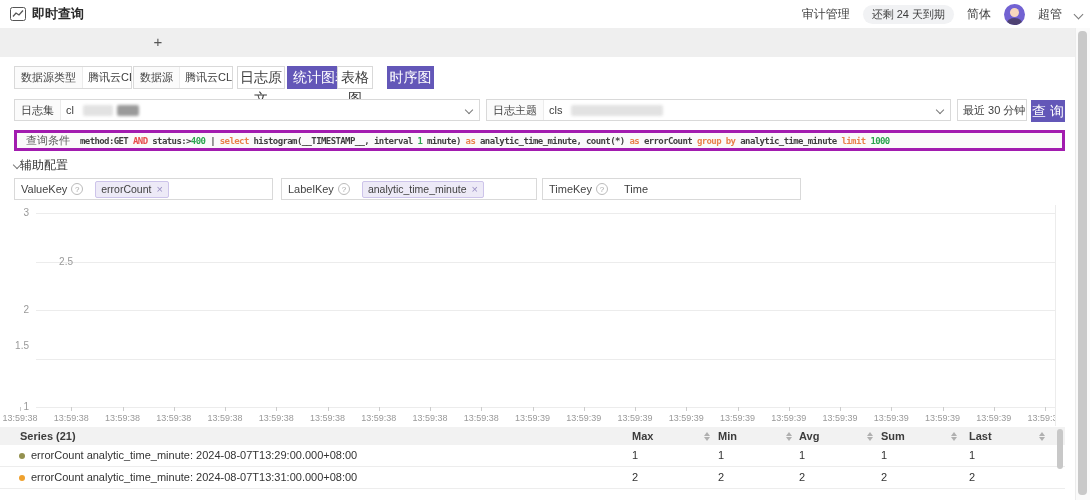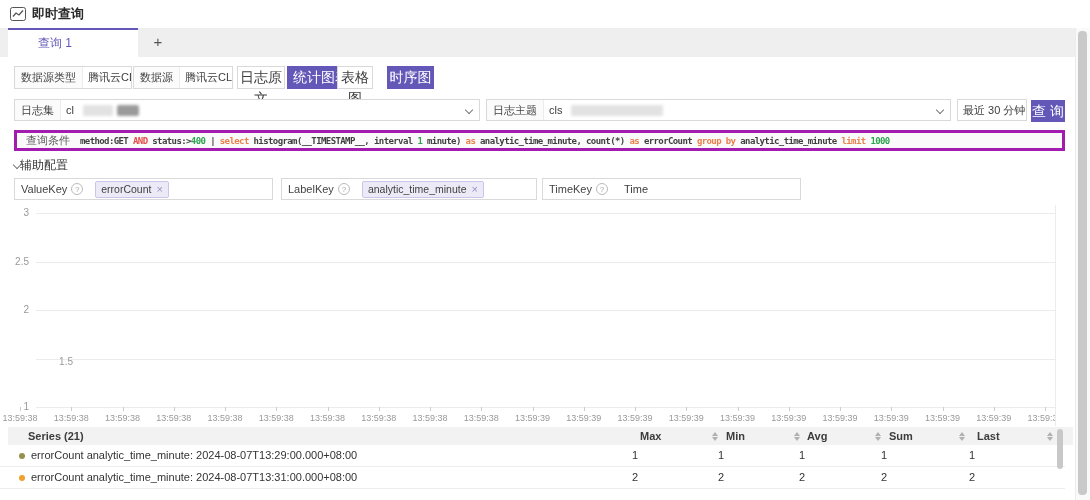--- a/index.html
+++ b/index.html
@@ -60,21 +60,21 @@
 
   
   #chart{position:absolute;left:0;top:205px;width:1056px;height:221px;overflow:hidden;}
   .gridline{position:absolute;left:36px;width:1020px;height:1px;background:#ececec;}
   .ylab{position:absolute;left:0;width:29px;text-align:right;font-size:10px;color:#999;}
   .xtick{position:absolute;width:1px;height:4px;background:#ccc;top:202px;}
   .xlab{position:absolute;top:208px;transform:translateX(-50%);font-size:9px;color:#999;white-space:nowrap;}
   #chart-right-border{position:absolute;left:1055px;top:205px;width:1px;height:221px;background:#ececec;}
 
   
-  #table-header{position:absolute;left:8px;top:427px;width:1065px;height:18px;background:#f2f2f2;
+  #table-header{position:absolute;left:0;top:427px;width:1065px;height:18px;background:#f2f2f2;
                 font-size:11px;font-weight:bold;color:#3c3c3c;}
   #series-header{position:absolute;left:20px;top:0;line-height:18px;}
   .thcol{position:absolute;top:0;height:18px;line-height:18px;cursor:pointer;}
   .sort{position:absolute;right:4px;top:5px;display:flex;flex-direction:column;gap:1px;}
   .sort i{display:block;width:0;height:0;border-left:3px solid transparent;border-right:3px solid transparent;}
   .sort .up{border-bottom:4px solid #b0b0b0;}
   .sort .down{border-top:4px solid #b0b0b0;}
   #table-body{position:absolute;left:0;top:445px;width:1065px;}
   .trow{position:absolute;left:0;width:1065px;height:22px;border-bottom:1px solid #ededed;background:#fff;
         box-sizing:border-box;font-size:11px;color:#333;cursor:pointer;}
@@ -92,24 +92,34 @@
 <body>
 
 <div id="header">
   <span style="display:inline-flex;">
     <svg width="16" height="14" viewBox="0 0 16 14">
         <rect x="0.5" y="0.5" width="15" height="13" rx="2" fill="none" stroke="#555"></rect>
         <polyline points="3,9.5 6,6 9,8 13,3.5" fill="none" stroke="#555" stroke-width="1.3"></polyline>
       </svg>
   </span>
   <span id="page-title">即时查询</span>
+  <div id="header-right">
+    <span>审计管理</span>
+    <span class="badge-pill">还剩 24 天到期</span>
+    <span>简体</span>
+    <span class="avatar">
+      <span class="avatar-head"></span>
+      <span class="avatar-body"></span>
+    </span>
+    <span>超管</span>
+    <span class="chev"></span>
+  </div>
 </div>
 
 <div id="tabbar">
-  <div id="tab-active">查询 1</div>
   <div id="tab-add">+</div>
 </div>
 
 <div class="fgroup" style="left:14px;top:66px;width:118px;height:23px;">
   <span class="flabel">数据源类型</span>
   <span class="fvalue">腾讯云CLS</span>
 
 </div>
 <div class="fgroup" style="left:133px;top:66px;width:100px;height:23px;">
   <span class="flabel">数据源</span>
@@ -174,25 +184,25 @@
     <span>TimeKey</span>
     <span class="help">?</span>
   </span>
   <span class="fvalue" style="padding-left:10px;">Time</span>
 </div>
 
 <div id="chart">
     <div class="gridline" style="top: 8px;"></div>
     <div class="ylab" style="top: 2px;">3</div>
     <div class="gridline" style="top: 56.5px;"></div>
-    <div class="ylab" style="top: 50.5px;">2.5</div>
+    <div class="ylab" style="top: 50.5px; padding-left: 44px;">2.5</div>
     <div class="gridline" style="top: 105px;"></div>
     <div class="ylab" style="top: 99px;">2</div>
     <div class="gridline" style="top: 153.5px;"></div>
-    <div class="ylab" style="top: 151px; padding-left: 44px;">1.5</div>
+    <div class="ylab" style="top: 135px;">1.5</div>
     <div class="gridline" style="top: 202px;"></div>
     <div class="ylab" style="top: 196px;">1</div>
     <div class="xtick" style="left: 20px;"></div>
     <div class="xlab" style="left: 20px;">13:59:38</div>
     <div class="xtick" style="left: 71.25px;"></div>
     <div class="xlab" style="left: 71.25px;">13:59:38</div>
     <div class="xtick" style="left: 122.5px;"></div>
     <div class="xlab" style="left: 122.5px;">13:59:38</div>
     <div class="xtick" style="left: 173.75px;"></div>
     <div class="xlab" style="left: 173.75px;">13:59:38</div>

